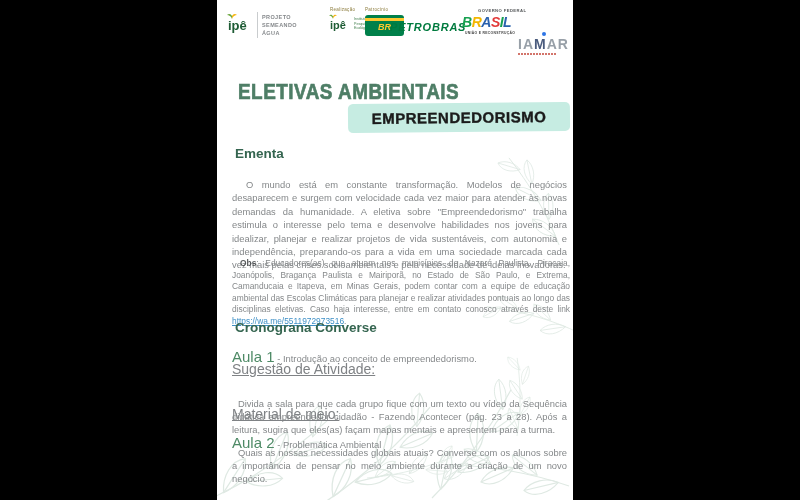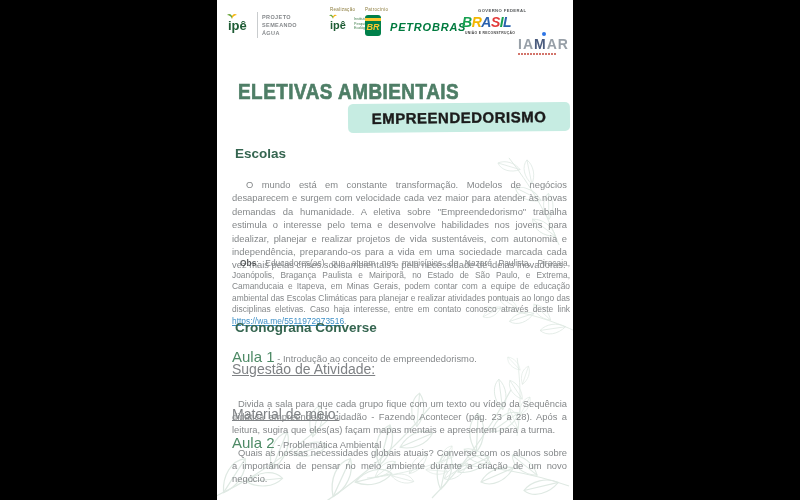--- a/index.html
+++ b/index.html
@@ -13,21 +13,21 @@
   #leaves { position:absolute; left:0; top:0; width:356px; height:500px; z-index:0; }
   .content { position:relative; z-index:1; }
 
   
   .ipe-word { font-weight:700; color:#1e5c35; font-size:13px; letter-spacing:0; position:relative; }
   .ipe-word .sprout { position:absolute; left:-1px; top:-6px; }
   .logo-divider { width:1px; height:26px; background:#c9ccce; }
   .proj-lines { font-size:5.5px; line-height:8px; color:#85888b; letter-spacing:.4px; font-weight:700; }
   .tiny-label { font-size:4.5px; color:#8a7a3a; letter-spacing:.3px; }
   .inst-lines { font-size:3.6px; line-height:4.6px; color:#3f7d4a; }
-  .br-box { width:16px; height:21px; background:#00804a; border-radius:3px; position:relative; overflow:hidden; }
+  .br-box { width:39px; height:21px; background:#00804a; border-radius:3px; position:relative; overflow:hidden; }
   .br-box .bar { position:absolute; left:0; top:3px; width:100%; height:3px; background:#fdc82f; }
   .br-box .br-txt { position:absolute; left:0; top:7px; width:100%; text-align:center; color:#fdc82f; font-weight:700; font-style:italic; font-size:9px; }
   .petrobras { color:#007a3e; font-weight:700; font-style:italic; font-size:11px; letter-spacing:.8px;text-align:center; }
   .gov-label { font-size:4.2px; font-weight:700; color:#55585a; letter-spacing:.4px; }
   .brasil { font-weight:700; font-style:italic; font-size:14px; letter-spacing:-.5px; line-height:14px; }
   .gov-tag { font-size:3.4px; font-weight:700; color:#444; letter-spacing:.3px; }
   .iamar { font-weight:700; font-size:14px; letter-spacing:1px; color:#98a0a8; position:relative; }
   .iamar .m { color:#4a5b7d; }
   .iamar .dot { position:absolute; left:24px; top:-4px; width:4px; height:4px; border-radius:50%; background:#2e75e6; }
   .iamar-tag { width:38px; height:2px; margin-top:1px; background:repeating-linear-gradient(90deg,#c0392b 0 2px,#fff 2px 3px); opacity:.7; }
@@ -133,21 +133,21 @@
         <span class="dot"></span>
         <span>IA</span><span class="m">M</span><span>AR</span>
         <div class="iamar-tag"></div>
       </div>
 
       <div class="abs title1" style="left:21px; top:79px;">ELETIVAS AMBIENTAIS</div>
       <div class="abs hl" style="left:131px; top:103px; width:222px; height:29px;">
         <span class="title2">EMPREENDEDORISMO</span>
       </div>
 
-      <div class="abs h2" style="left:18px; top:146px;">Escolas</div>
+      <div class="abs h2" style="left:18px; top:146px;">Ementa</div>
       <p class="abs para" style="left:15px; top:178px; width:335px; text-indent:14px;">O mundo está em constante transformação. Modelos de negócios desaparecem e surgem com velocidade cada vez maior para atender às novas demandas da humanidade. A eletiva sobre "Empreendedorismo" trabalha estimula o interesse pelo tema e desenvolve habilidades nos jovens para idealizar, planejar e realizar projetos de vida sustentáveis, com autonomia e independência, preparando-os para a vida em uma sociedade marcada cada vez mais pelas crises socioambientais e pela necessidade de ideias inovadoras.</p>
 
       <p class="abs obs" style="left:15px; top:258px; width:338px;">
         <b>Obs</b><span>: Educadores(as) que atuam nos municípios de Nazaré Paulista, Piracaia, Joanópolis, Bragança Paulista e Mairiporã, no Estado de São Paulo, e Extrema, Camanducaia e Itapeva, em Minas Gerais, podem contar com a equipe de educação ambiental das Escolas Climáticas para planejar e realizar atividades pontuais ao longo das disciplinas eletivas. Caso haja interesse, entre em contato conosco através deste link </span><a class="doclink">https://wa.me/5511972973516</a><span>.</span>
       </p>
 
       <div class="abs h2" style="left:18px; top:320px;">Cronograna Converse</div>
 
       <div class="abs" style="left:15px; top:348px;">
         <span class="aula-label">Aula 1</span><span class="aula-title"> - Introdução ao conceito de empreendedorismo.</span>

